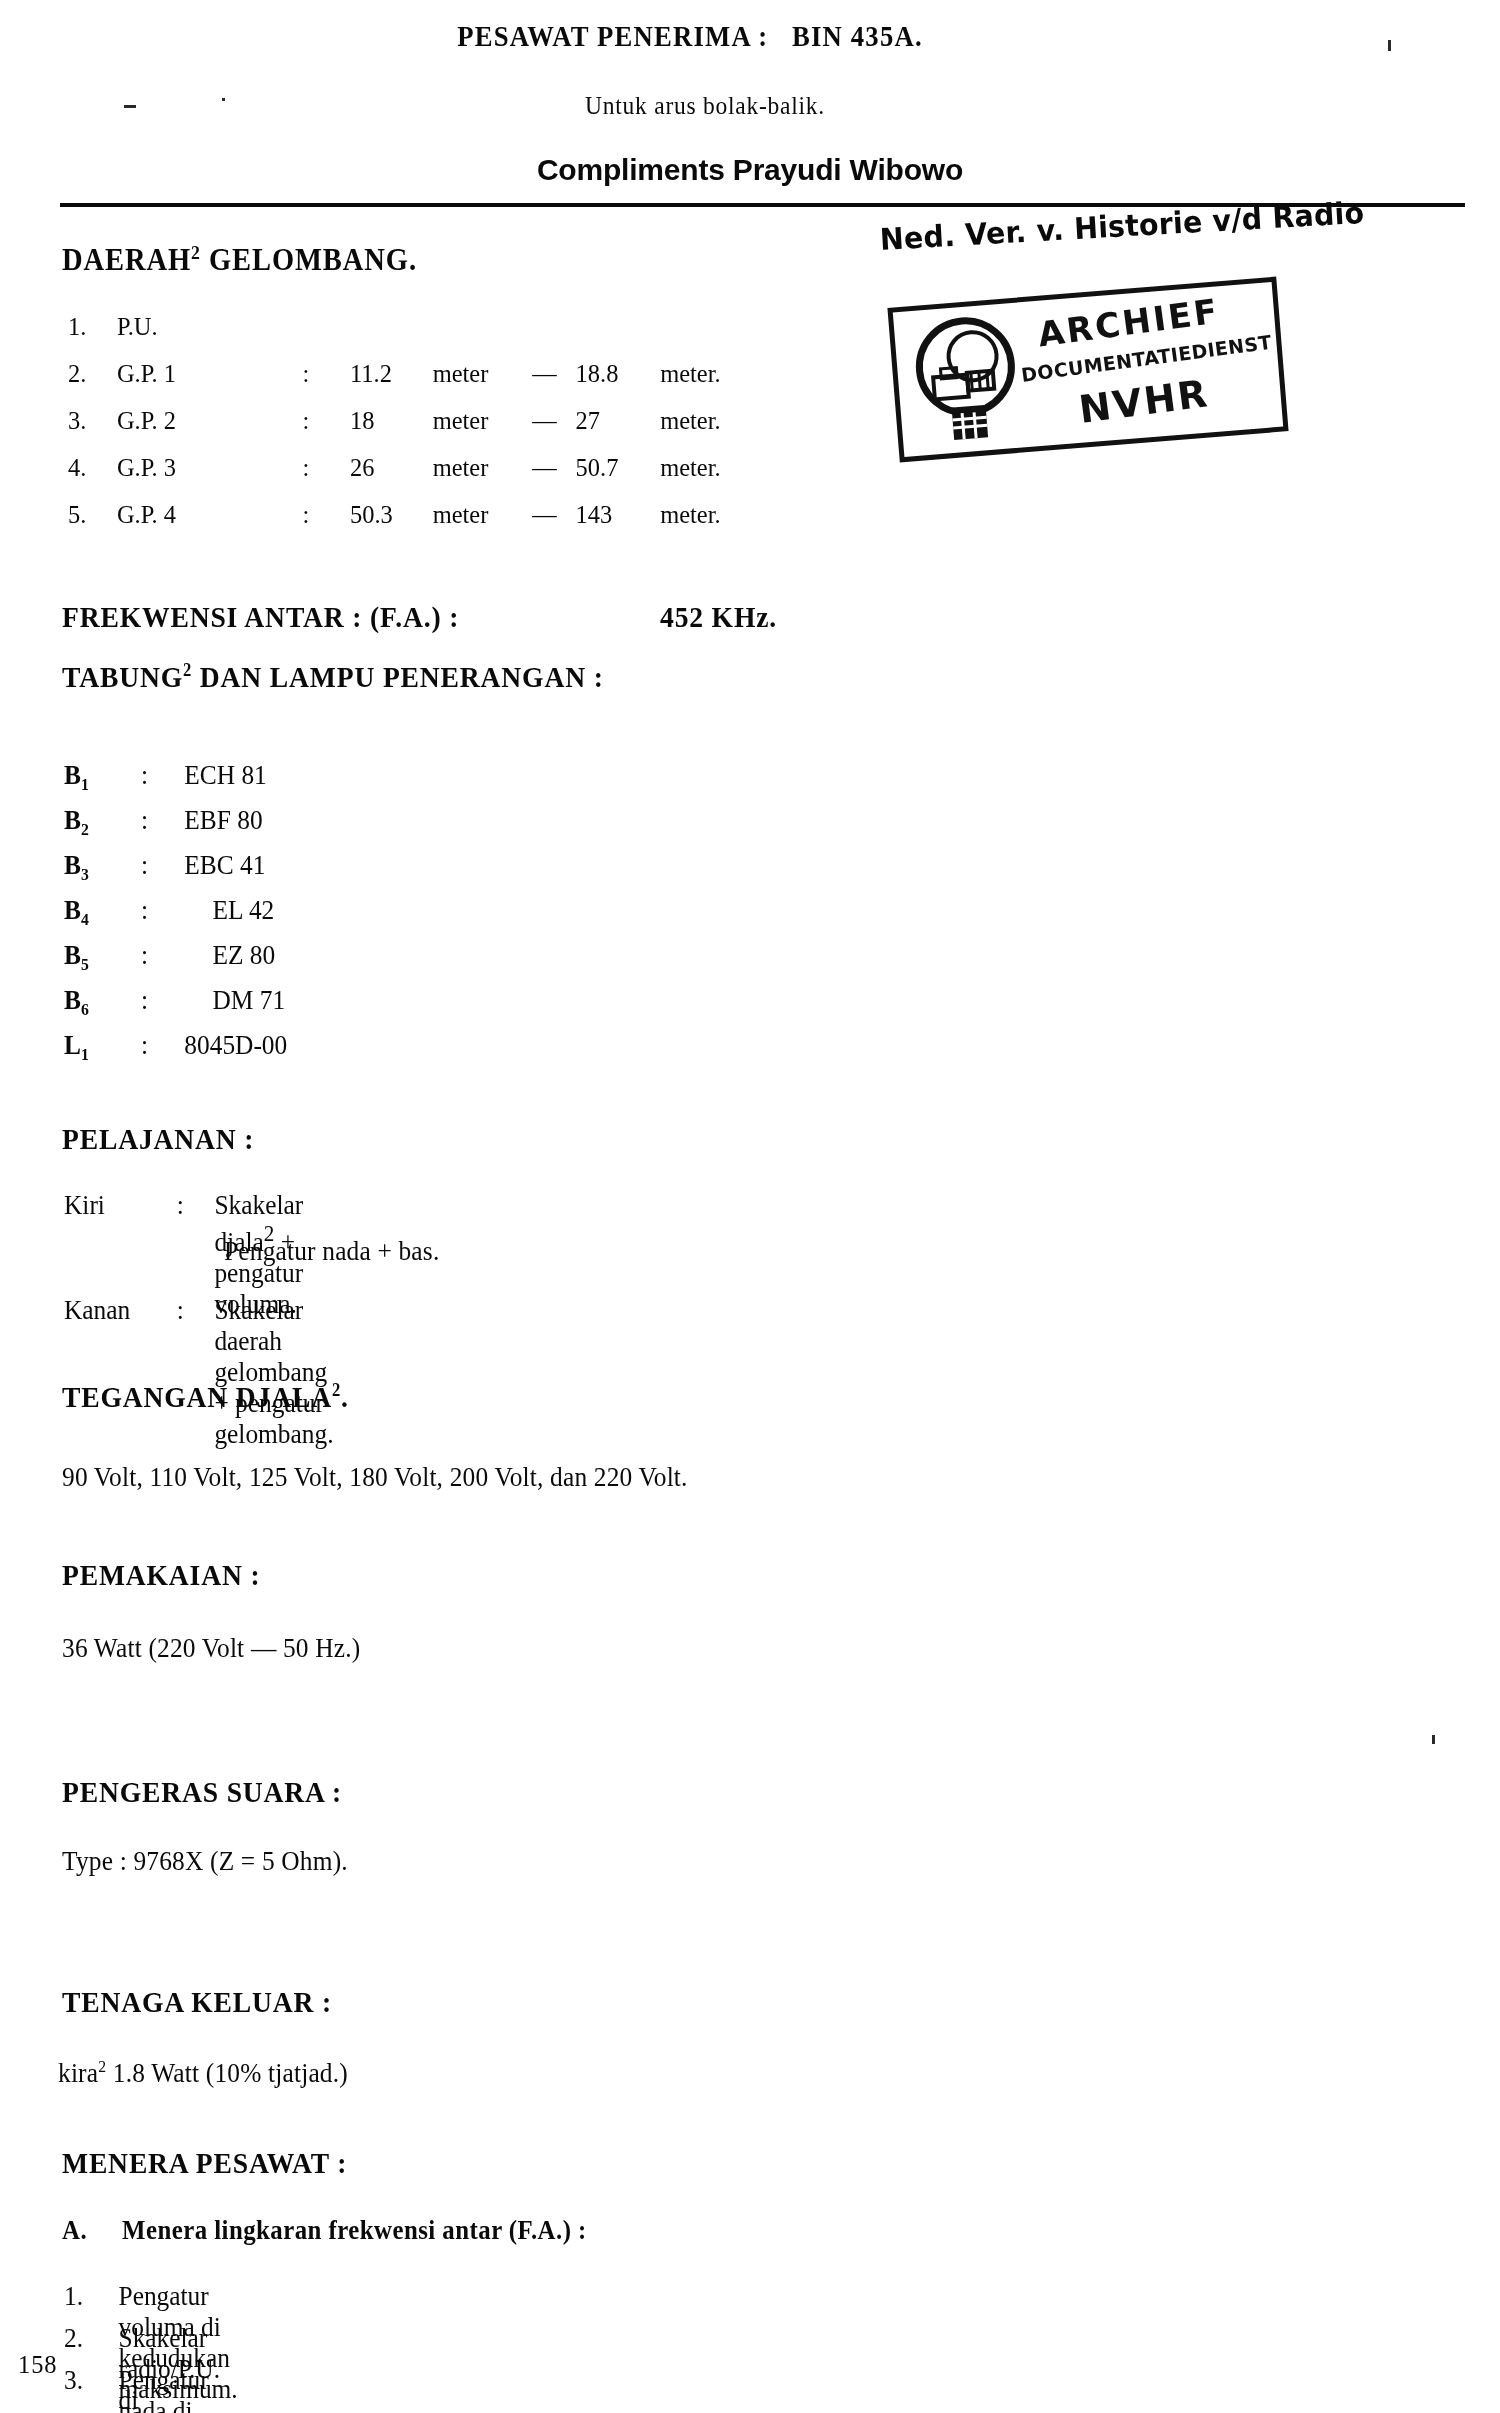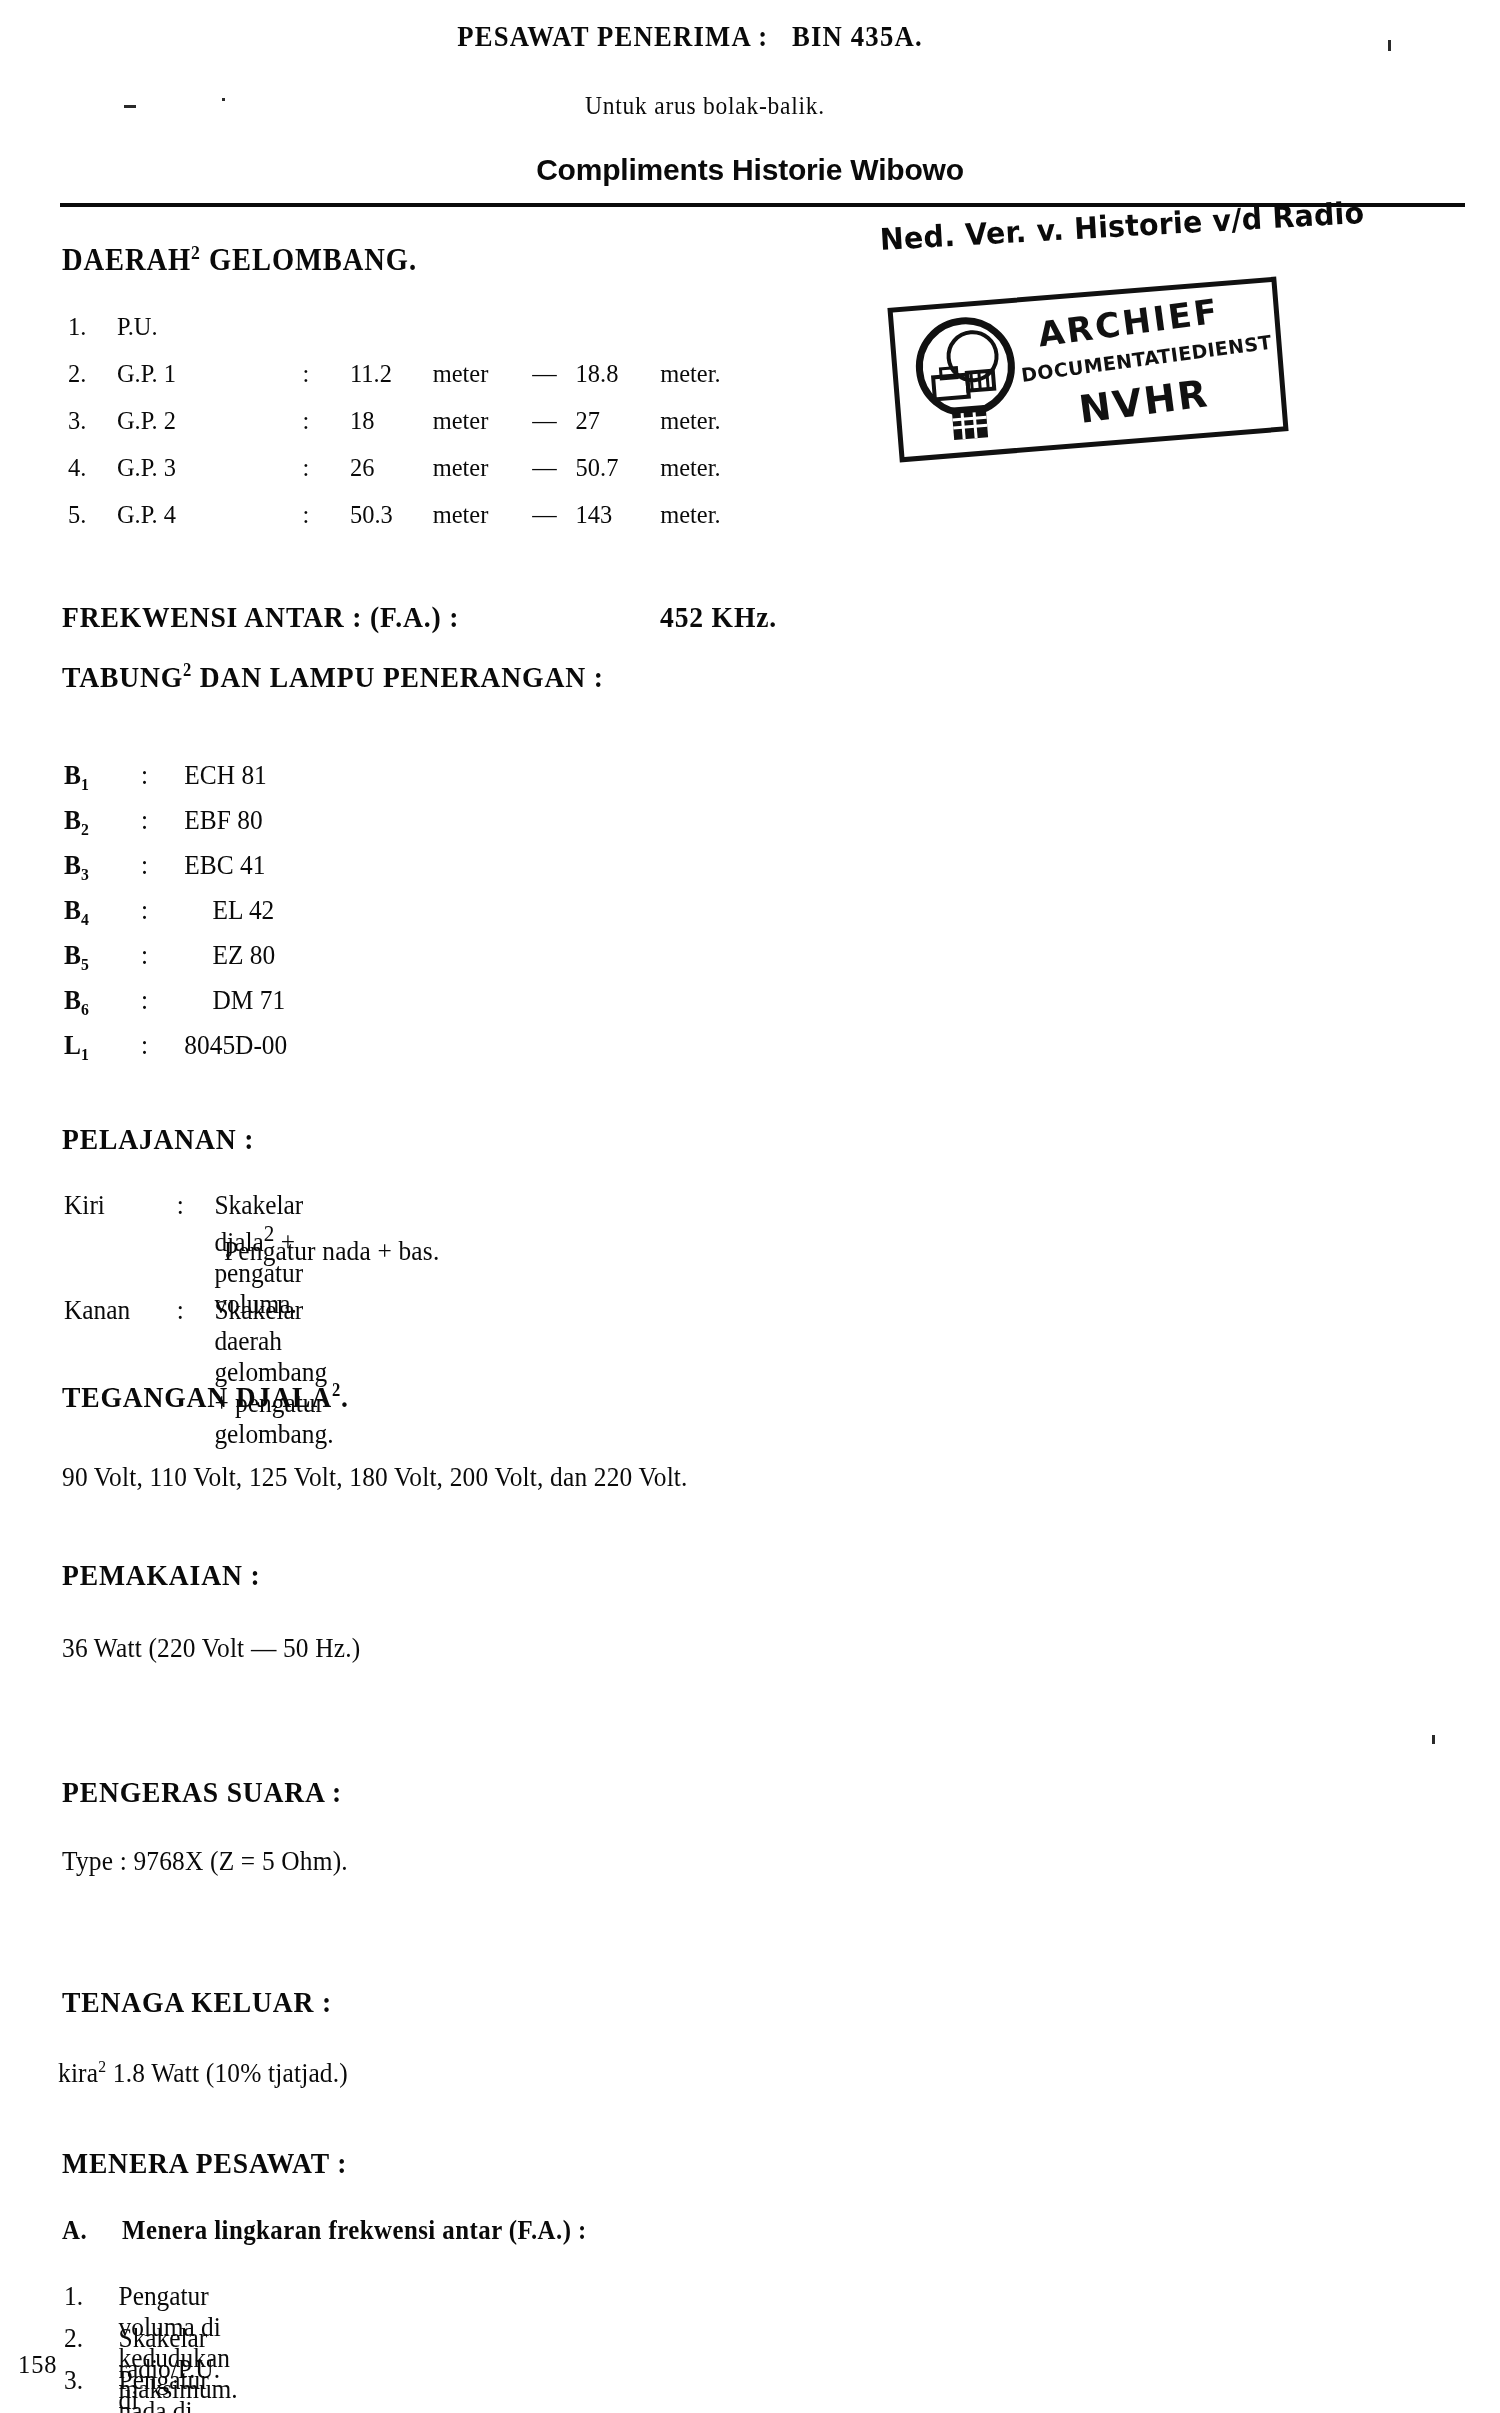--- a/index.html
+++ b/index.html
@@ -186,21 +186,21 @@
 
   <div class="speck" style="left:222px;top:98px;width:3px;height:3px;"></div>
   <div class="speck" style="left:124px;top:105px;width:12px;height:3px;"></div>
   <div class="speck" style="left:1388px;top:40px;width:3px;height:11px;"></div>
   <div class="speck" style="left:1432px;top:1735px;width:3px;height:9px;"></div>
 
   <div class="abs hdg" id="doc-title">PESAWAT PENERIMA :   BIN 435A.</div>
 
   <div class="abs body-txt" id="subtitle">Untuk  arus  bolak-balik.</div>
 
-  <div class="abs sans" id="compliments">Compliments Historie Wibowo</div>
+  <div class="abs sans" id="compliments">Compliments Prayudi Wibowo</div>
 
   <div id="rule"></div>
 
   <div class="abs" id="society-line">Ned. Ver. v. Historie v/d Radio</div>
 
   <div class="abs hdg" id="band-heading">
     <span>DAERAH</span><sup>2</sup><span> GELOMBANG.</span>
   </div>
 
   <div class="band-row body-txt" style="left:68px; top:312px;">

